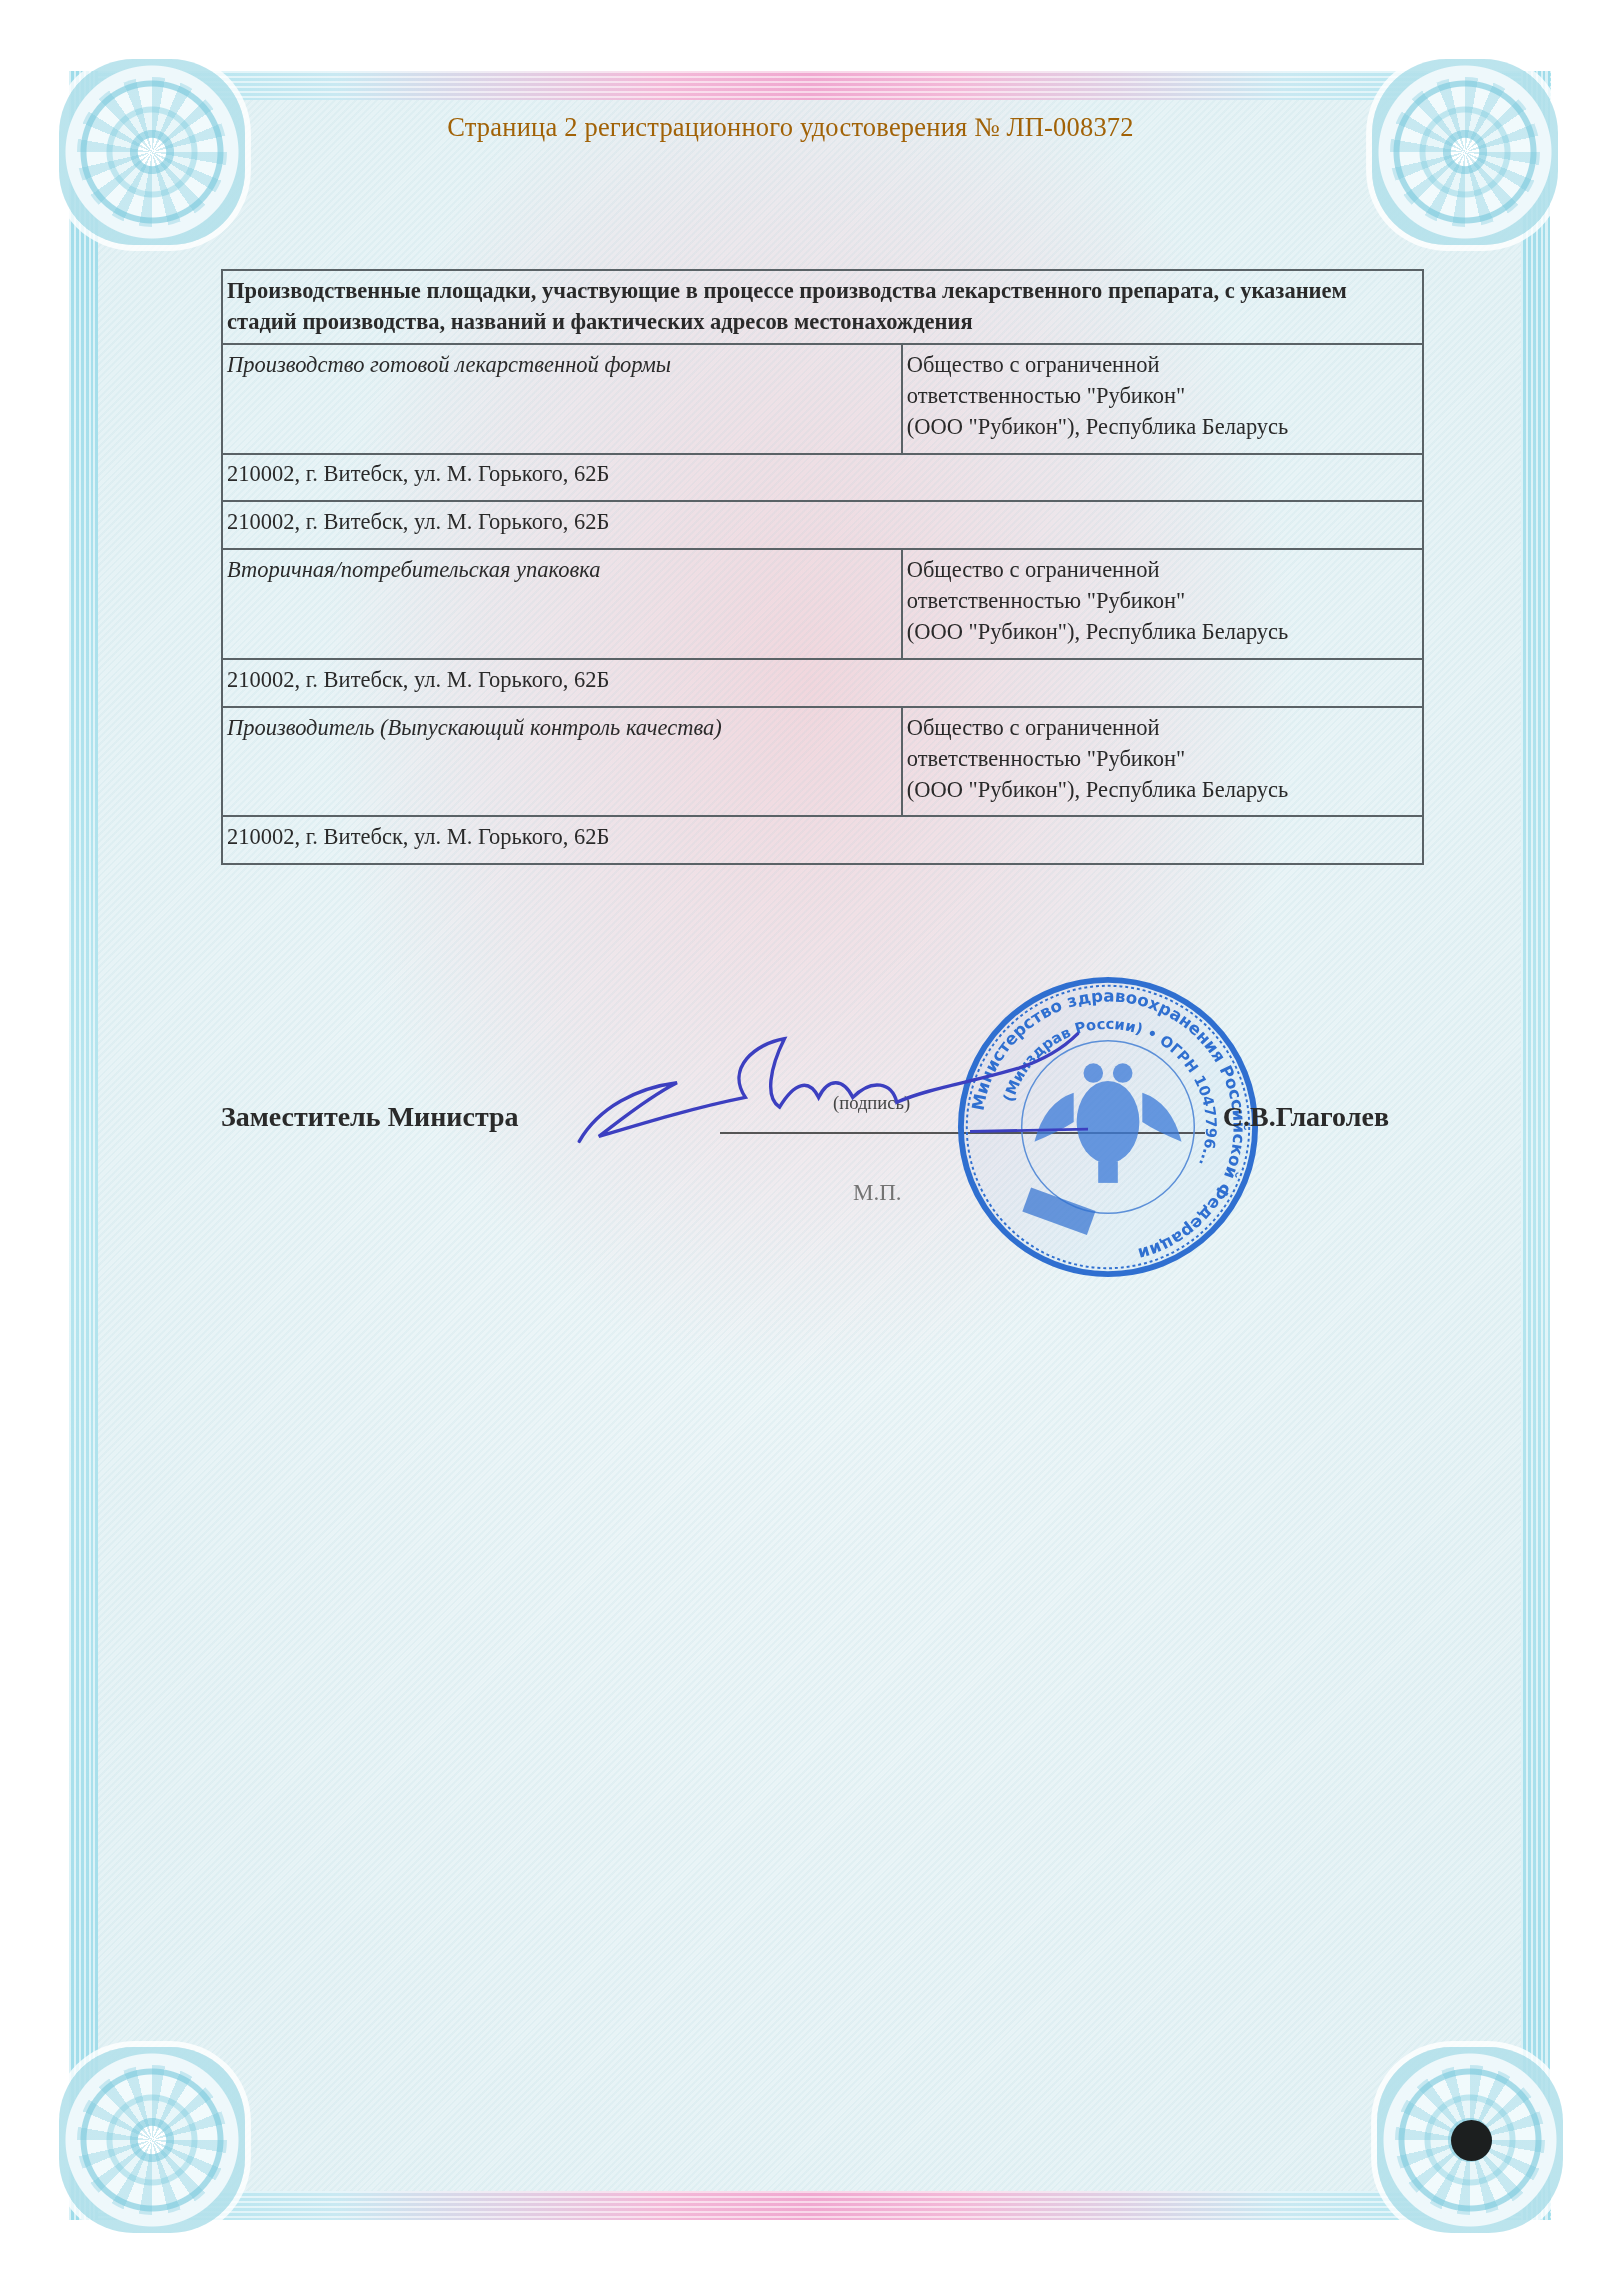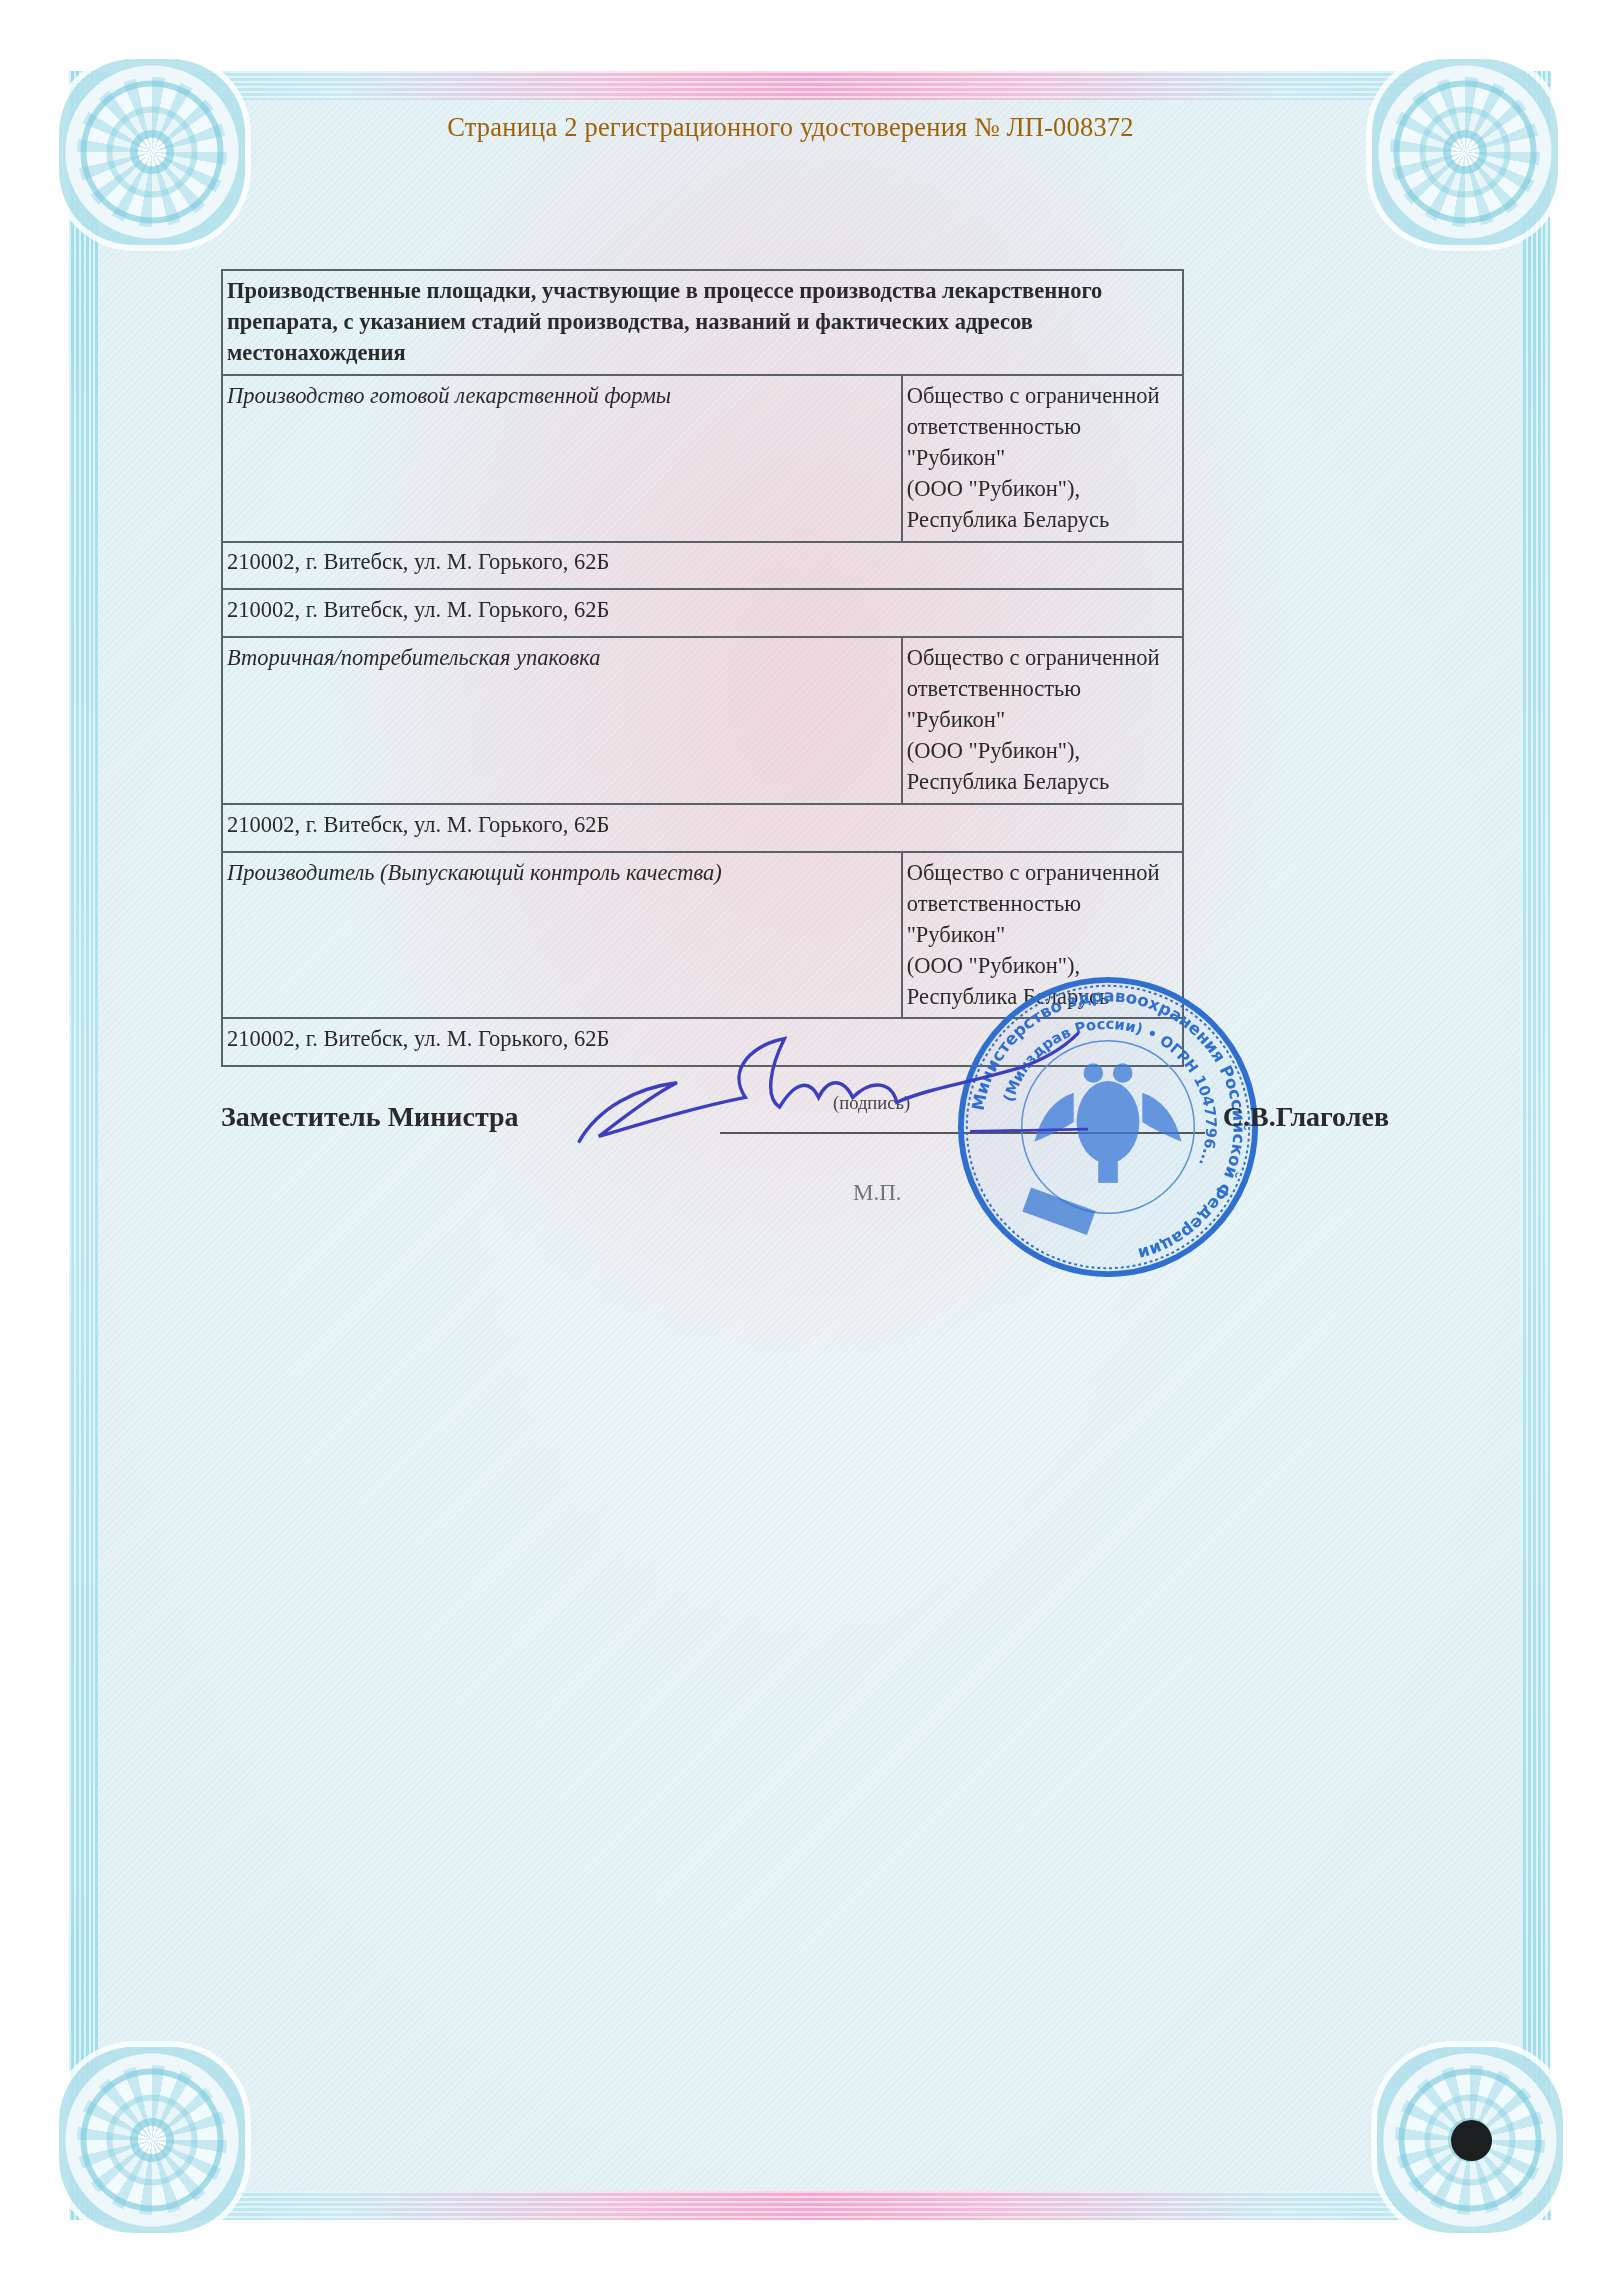--- a/index.html
+++ b/index.html
@@ -21,21 +21,21 @@
     background: linear-gradient(180deg, #9fdcea, #b8e6ef 50%, #9fdcea); }
   .border-v::after { content:""; position:absolute; inset:0;
     background: repeating-linear-gradient(90deg, rgba(255,255,255,0.6) 0 2px, rgba(255,255,255,0) 2px 4.9px); }
   .rosette { position:absolute; width:186px; height:186px; border-radius:40%;
     background:
       radial-gradient(circle, #ffffff 0 13.7px, #a9dce9 14.7px 21.6px, #e8f6f9 22.5px 39px, #bfe6ef 40px 45px, #f1fafc 46px 65px, #a6dbe8 66px 71px, #eef8fb 72px 86px, rgba(180,225,235,0.9) 87px 93px);
     box-shadow: 0 0 0 5.9px rgba(255,255,255,0.8); }
   .rosette::before { content:""; position:absolute; inset:17.6px; border-radius:50%;
     background: repeating-conic-gradient(rgba(120,200,220,0.35) 0 10deg, rgba(255,255,255,0) 10deg 22.5deg); }
   .title { position:absolute; top:100px; left:0; width:1581px; text-align:center; font-size:26.5px; color:#a16207; letter-spacing:0.2px;margin-top:12px; }
-  table.sites { position:absolute; left:221px; top:269px; width:963px; border-collapse:collapse; font-size:22.5px;border-radius:16px; }
+  table.sites { position:absolute; left:221px; top:269px; width:1203px; border-collapse:collapse; font-size:22.5px;border-radius:16px; }
   table.sites td { border:2px solid #5a6266; padding:3.9px 5.9px 5.9px 3.9px; vertical-align:top; line-height:31px; }
   td.head { font-weight:bold; line-height:30px; padding-top:7.8px; }
   td.stage { font-style:italic; width:668px; height:98px; }
   td.company { line-height:31px; }
   td.addr { height:36px; padding-top:5.9px; }
   .sig-role { position:absolute; left:221px; top:1101px; font-size:28px; font-weight:bold; }
   .sig-name { position:absolute; right:232px; top:1101px; font-size:28px; font-weight:bold; }
   .sig-line { position:absolute; left:720px; top:1132px; width:485px; height:2px; background:#555; }
   .sig-caption { position:absolute; left:833px; top:1092px; font-size:18.6px; color:#444; }
   .mp { position:absolute; left:853px; top:1180px; font-size:23px; color:#737373; }

